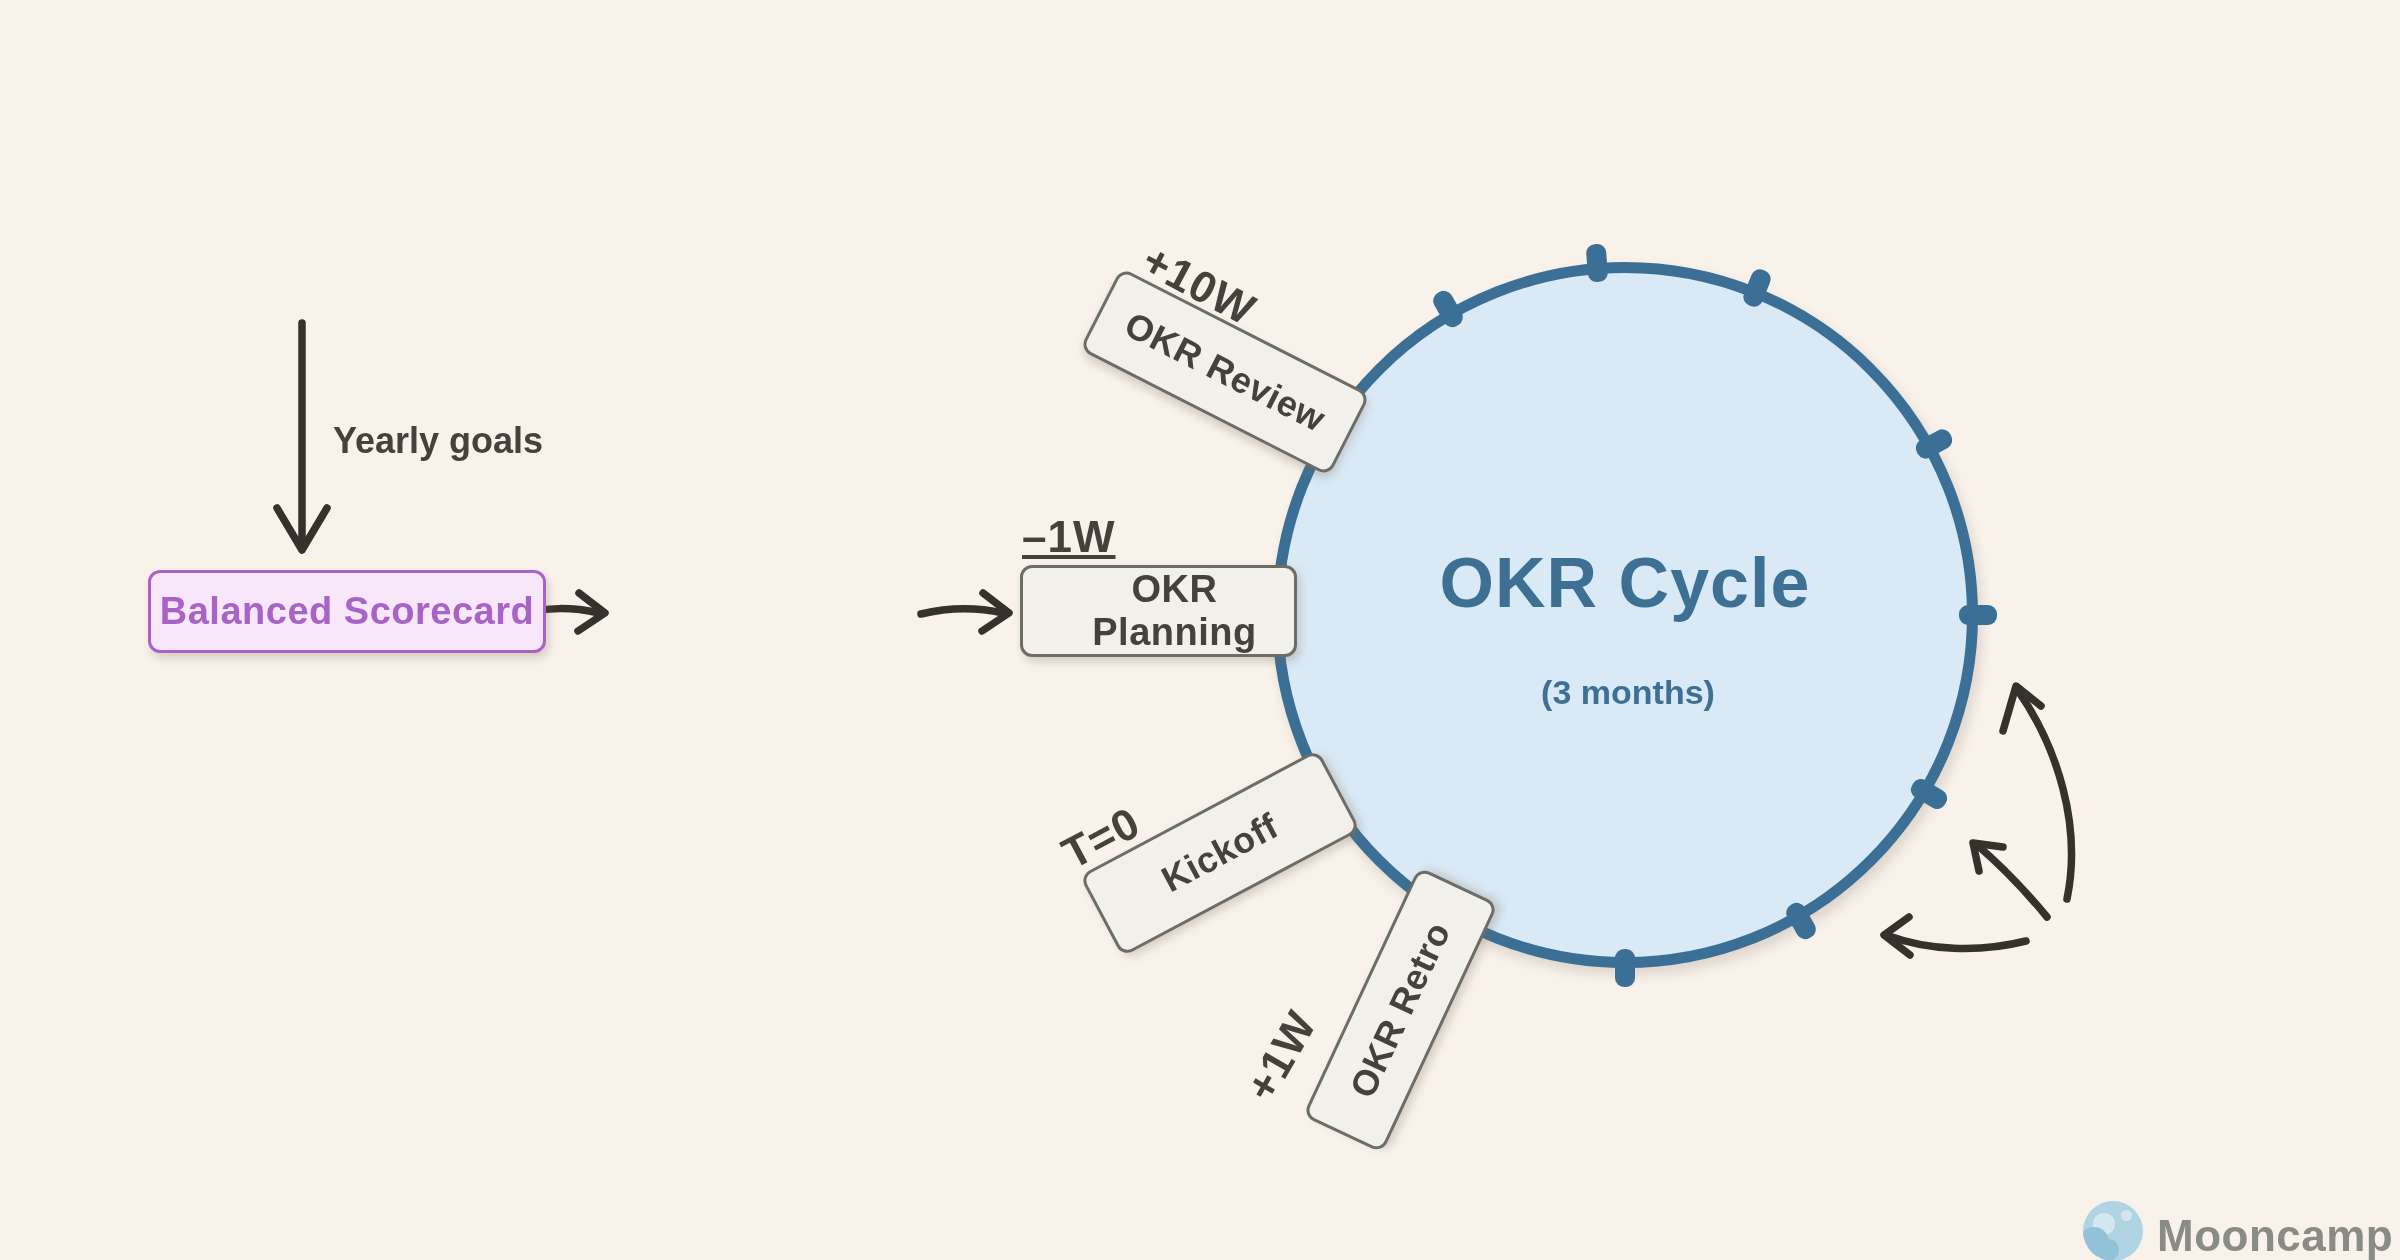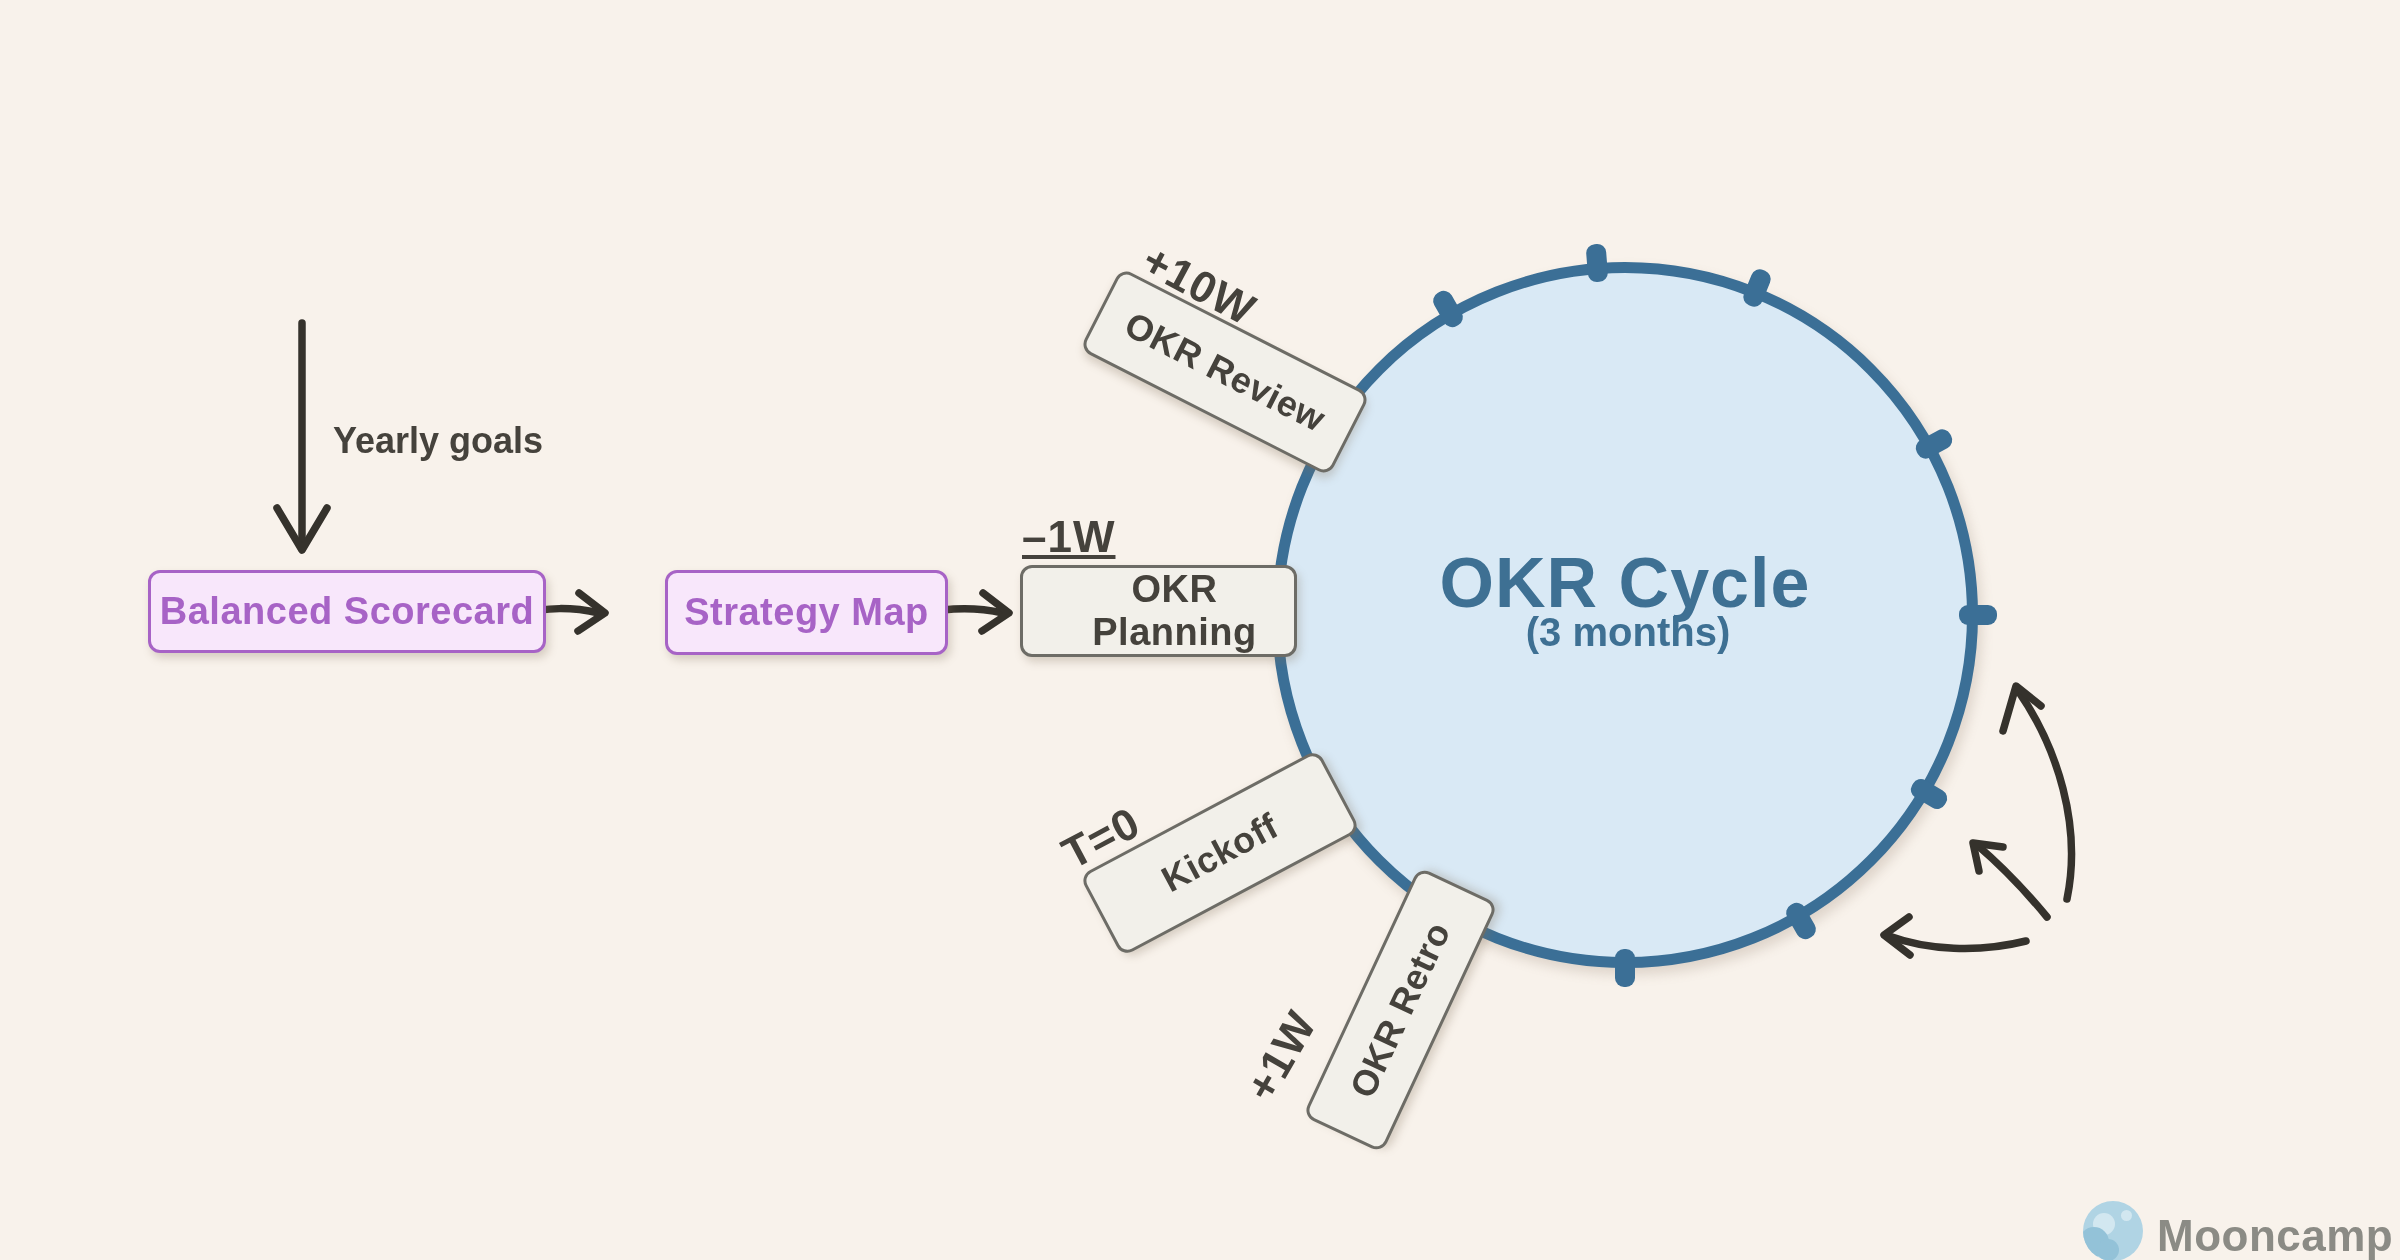--- a/index.html
+++ b/index.html
@@ -46,22 +46,22 @@
     border:11px solid var(--circle-stroke,#3b6f96);
     box-shadow:4px 7px 12px rgba(130,110,90,.22);
     z-index:1;
   }
   .cycle-title{
     position:absolute;left:1625px;top:583px;transform:translate(-50%,-50%);
     font-size:70px;font-weight:bold;letter-spacing:1px;white-space:nowrap;
     color:var(--circle-text,#3e7093);z-index:2;
   }
   .cycle-subtitle{
-    position:absolute;left:1628px;top:632px;transform:translate(-50%,-50%);
-    font-size:40px;font-weight:bold;white-space:nowrap;
+    position:absolute;left:1628px;top:692px;transform:translate(-50%,-50%);
+    font-size:34px;font-weight:bold;white-space:nowrap;
     color:var(--circle-text,#3e7093);z-index:2;
   }
   .tick{
     position:absolute;width:20px;height:38px;border-radius:9px;
     background:var(--circle-stroke,#3b6f96);z-index:2;
   }
 
   
   #arrows{position:absolute;left:0;top:0;z-index:2;pointer-events:none;}
   #arrows path{stroke:var(--arrow,#35322c);stroke-width:7.5;fill:none;
@@ -111,21 +111,20 @@
     <path d="M1979 871 L1973 843 L2003 847"></path>
     <path d="M2026 941 C 1978 953 1927 950 1889 936"></path>
     <path d="M1909 917 L1884 935 L1910 955"></path>
   </svg>
 
 
   <div class="free-label" style="left:333px;top:420px;font-size:36px;">Yearly goals</div>
 
   <div class="box purple" style="left:105px;top:570px;width:398px;height:83px;font-size:38px;">Balanced Scorecard</div>
 
-  <div class="box purple" style="left:622px;top:570px;width:283px;height:85px;font-size:38px;">Strategy Map</div>
 
   <div class="box" style="left:1020px;top:565px;width:277px;height:92px;font-size:38px;padding-left:32px;">OKR Planning</div>
   <div class="time-label" style="left:1022px;top:512px;text-decoration:underline;">–1W</div>
 
   <div class="box" style="left:1085px;top:326px;width:280px;height:92px;font-size:36px;transform:rotate(27deg);">OKR Review</div>
   <div class="time-label" style="left:1199px;top:285px;transform:translate(-50%,-50%) rotate(28deg);">+10W</div>
 
   <div class="box" style="left:1085px;top:807px;width:270px;height:92px;font-size:36px;transform:rotate(-28deg);">Kickoff</div>
   <div class="time-label" style="left:1101px;top:838px;transform:translate(-50%,-50%) rotate(-28deg);">T=0</div>
 

